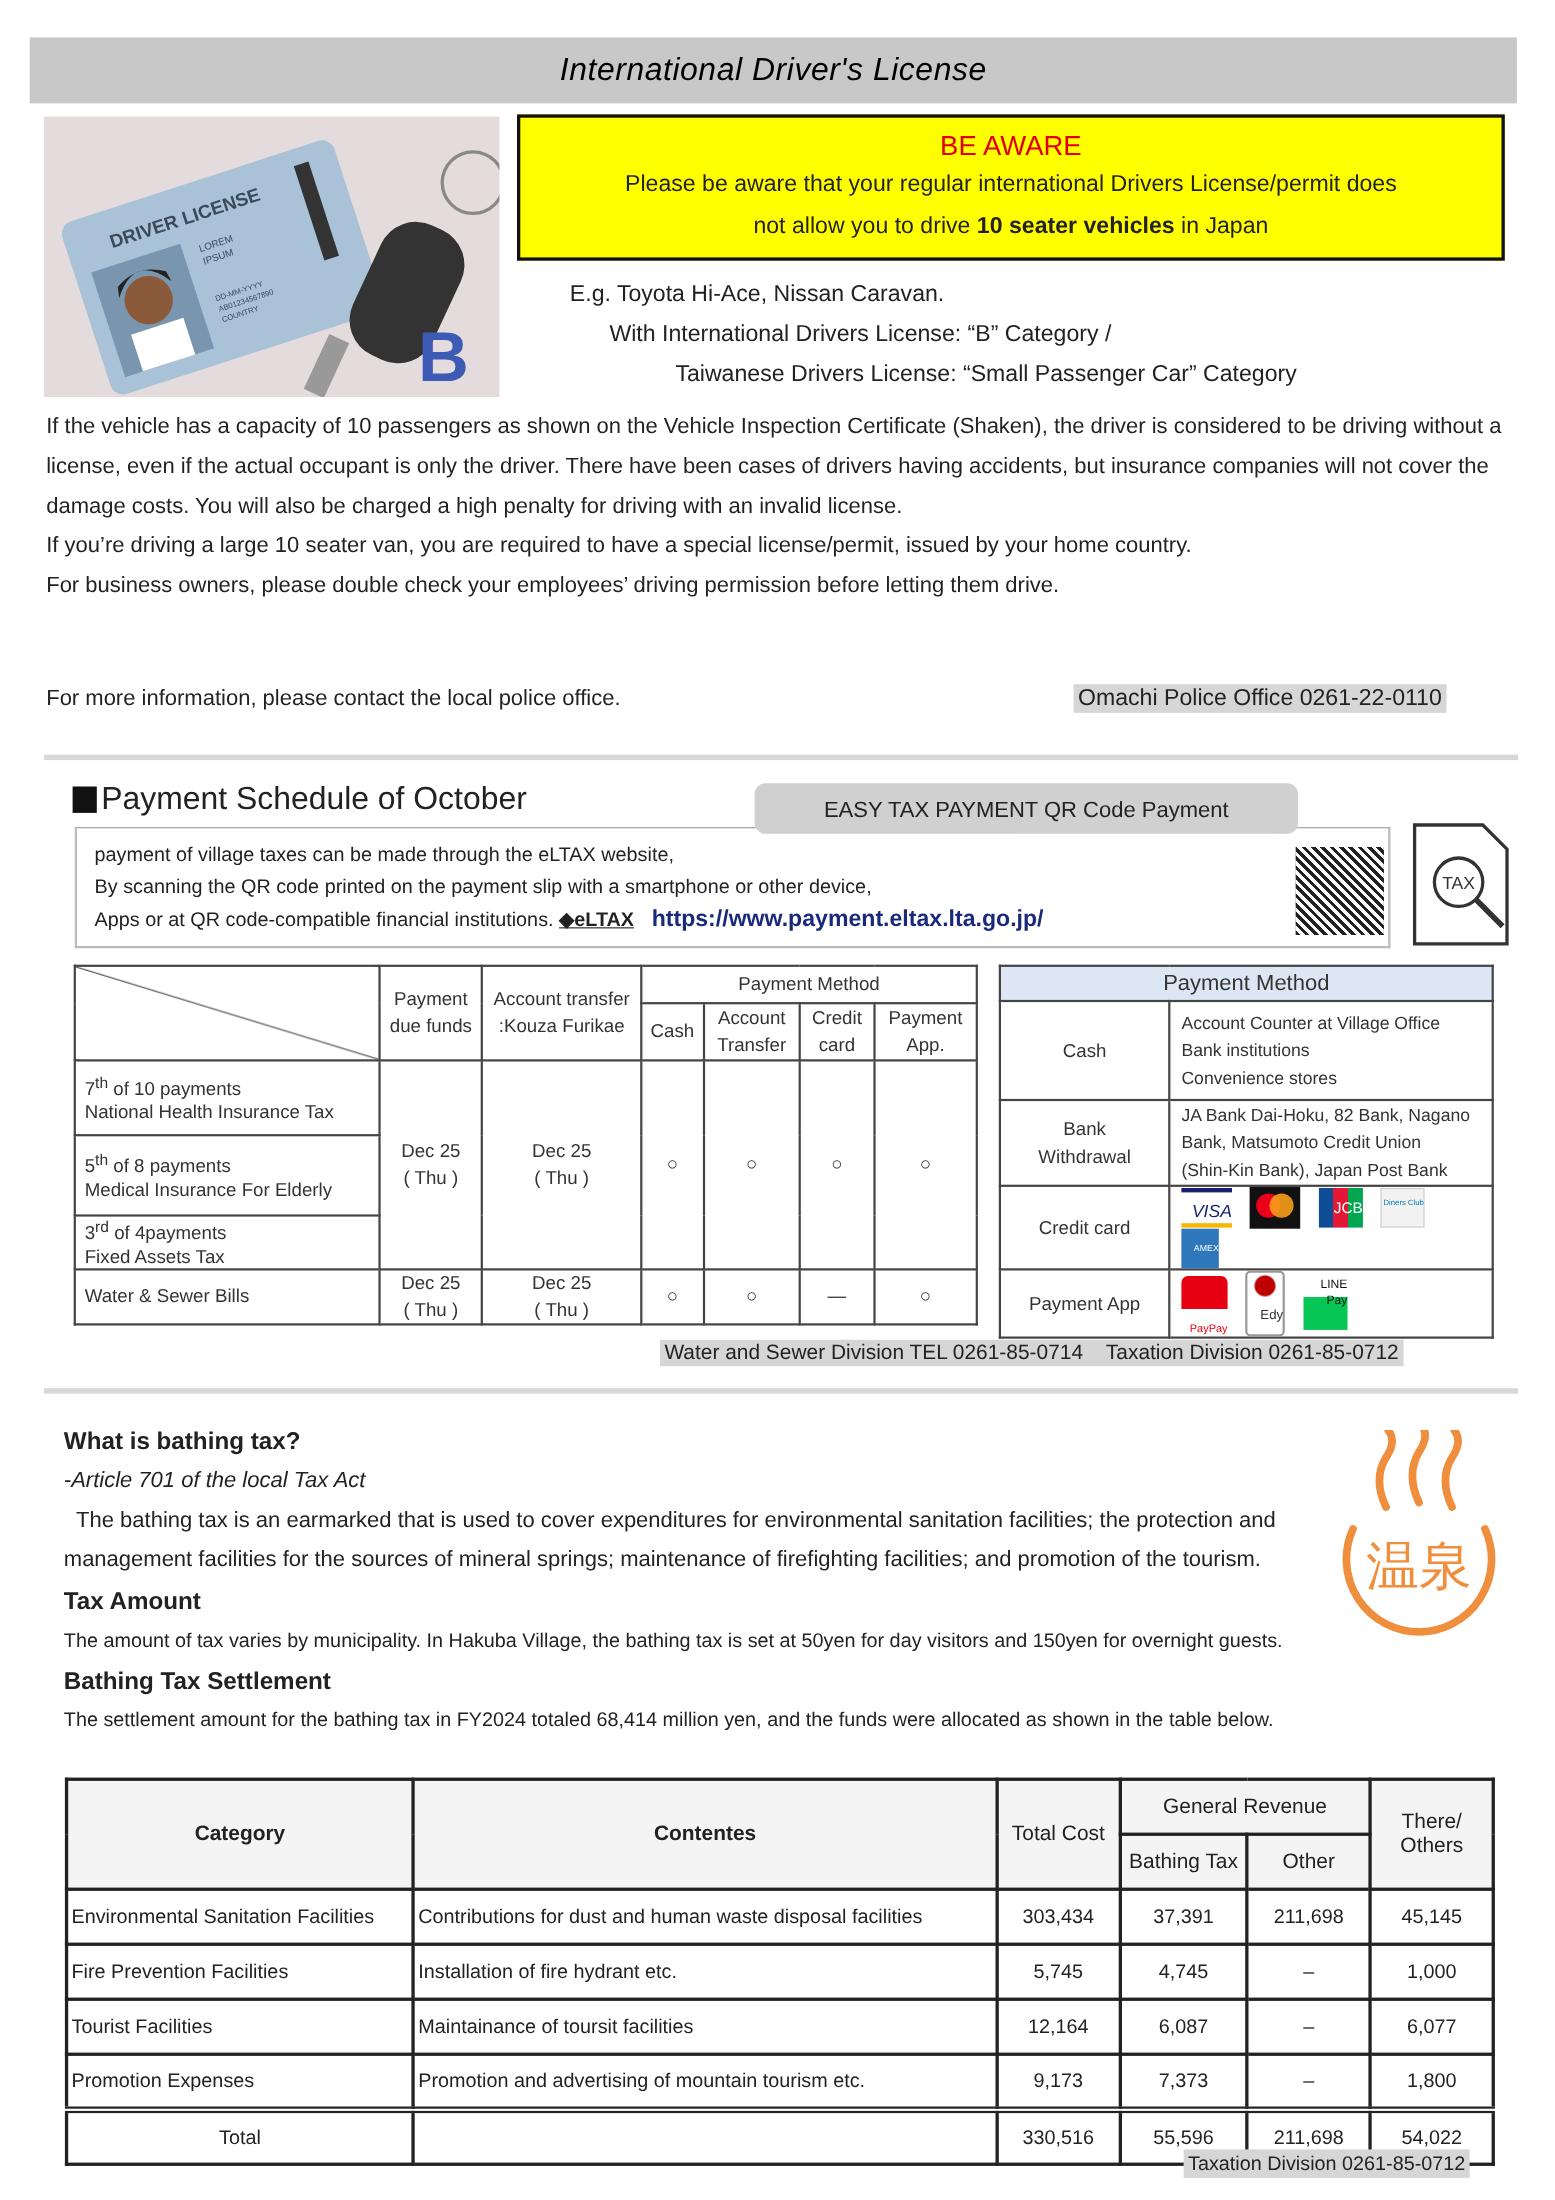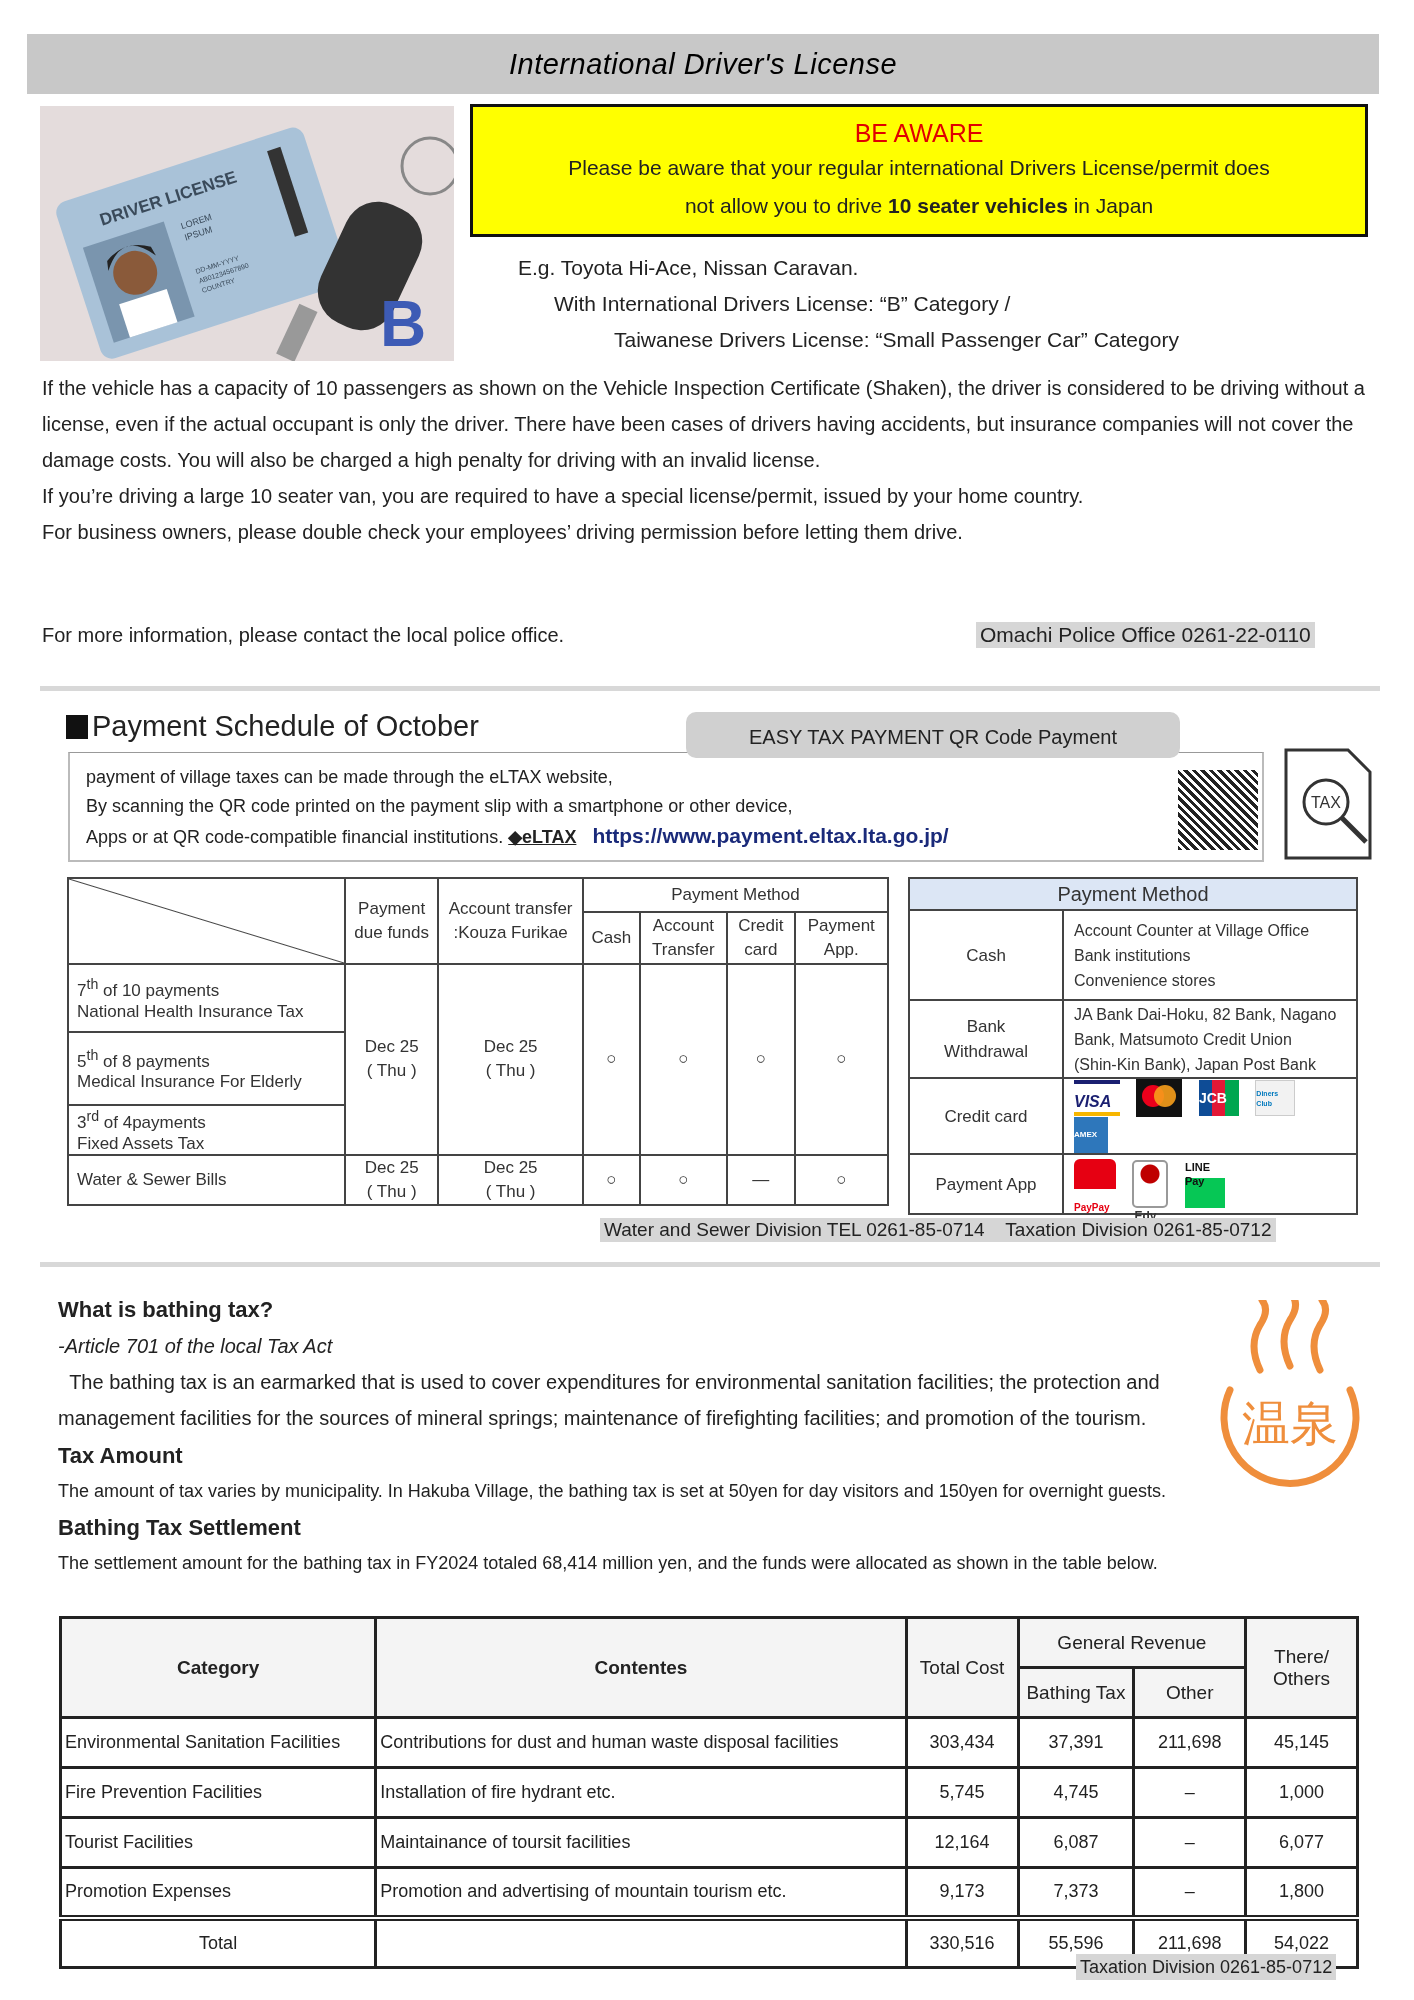--- a/index.html
+++ b/index.html
@@ -25,21 +25,21 @@
 .tax-icon{left:1282px;top:746px;width:92px;height:116px}
 table{border-collapse:collapse}
 .sched{left:67px;top:877px;width:822px;font-size:17px;color:#333}
 .sched td,.sched th{border:2px solid #444;text-align:center;font-weight:normal;vertical-align:middle;line-height:24px}
 .sched .lbl{text-align:left;padding-left:8px;line-height:21px}
 .pm{left:908px;top:877px;width:450px;font-size:17px;color:#333}
 .pm td,.pm th{border:2px solid #444;vertical-align:middle;line-height:25px}
 .pm th{background:#dce6f5;font-weight:normal;font-size:20px}
 .pm .k{text-align:center;width:154px}
 .pm .v{padding-left:10px;font-size:16px}
-.logo{display:inline-block;vertical-align:middle;margin-right:12px;font-weight:bold;font-size:12px;text-align:left;color:#fff}
+.logo{display:inline-block;vertical-align:middle;margin-right:12px;font-weight:normal;font-size:12px;text-align:right;color:#fff}
 .divline{left:600px;top:1218px;background:#d6d6d6;font-size:19px;padding:0 4px;line-height:24px}
 .bath h3{font-size:22px;font-weight:bold;margin-top:2px}
 .bath{left:58px;top:1290px;width:1330px;font-size:20px;line-height:36px}
 .bath .sm{font-size:18px;line-height:34px}
 .onsen{left:1200px;top:1300px;width:180px;height:190px}
 .btab{left:59px;top:1616px;width:1300px;font-size:18px;color:#222}
 .btab td,.btab th{border:3px solid #222;vertical-align:middle;height:50px}
 .btab th{background:#f4f4f4;font-weight:bold;font-size:19px}
 .btab .n{text-align:center}
 .btab .t{padding-left:3px}
@@ -187,21 +187,21 @@
             </svg></span>
       <span class="logo" style="width:40px;height:36px;background:linear-gradient(90deg,#0e4c96 33%,#e21836 33% 66%,#00a650 66%);line-height:36px;font-size:14px">JCB</span>
       <span class="logo" style="width:40px;height:36px;background:#f2f2f2;border:1px solid #ccc;color:#0079be;font-size:7px;line-height:10px;padding-top:8px">Diners Club</span>
       <span class="logo" style="width:34px;height:36px;background:#2e77bb;font-size:8px;line-height:36px">AMEX</span>
     </td>
   </tr>
   <tr style="height:60px">
     <td class="k">Payment App</td>
     <td class="v">
       <span class="logo" style="width:42px;height:50px;color:#e60012;font-size:10px;padding-top:36px;background:linear-gradient(#e60012 0 30px,transparent 30px);border-radius:6px 6px 0 0">PayPay</span>
-      <span class="logo" style="width:36px;height:48px;border:2px solid #999;border-radius:5px;color:#333;font-size:12px;padding-top:42px;background:radial-gradient(circle at 50% 12px,#bf0000 9px,transparent 10px)">Edy</span>
+      <span class="logo" style="width:36px;height:60px;border:2px solid #999;border-radius:5px;color:#333;font-size:12px;padding-top:26px;background:radial-gradient(circle at 50% 12px,#bf0000 9px,transparent 10px)">Edy</span>
       <span class="logo" style="width:40px;height:48px;color:#111;font-size:11px;line-height:14px;background:linear-gradient(transparent 18px,#06c755 18px)">LINE Pay</span>
     </td>
   </tr>
 </tbody>
   </table>
 
 <div class="abs divline" style="white-space:pre">Water and Sewer Division TEL 0261-85-0714    Taxation Division 0261-85-0712</div>
 
 <div class="abs hr" style="left:40px;top:1262px;width:1340px"></div>
 

